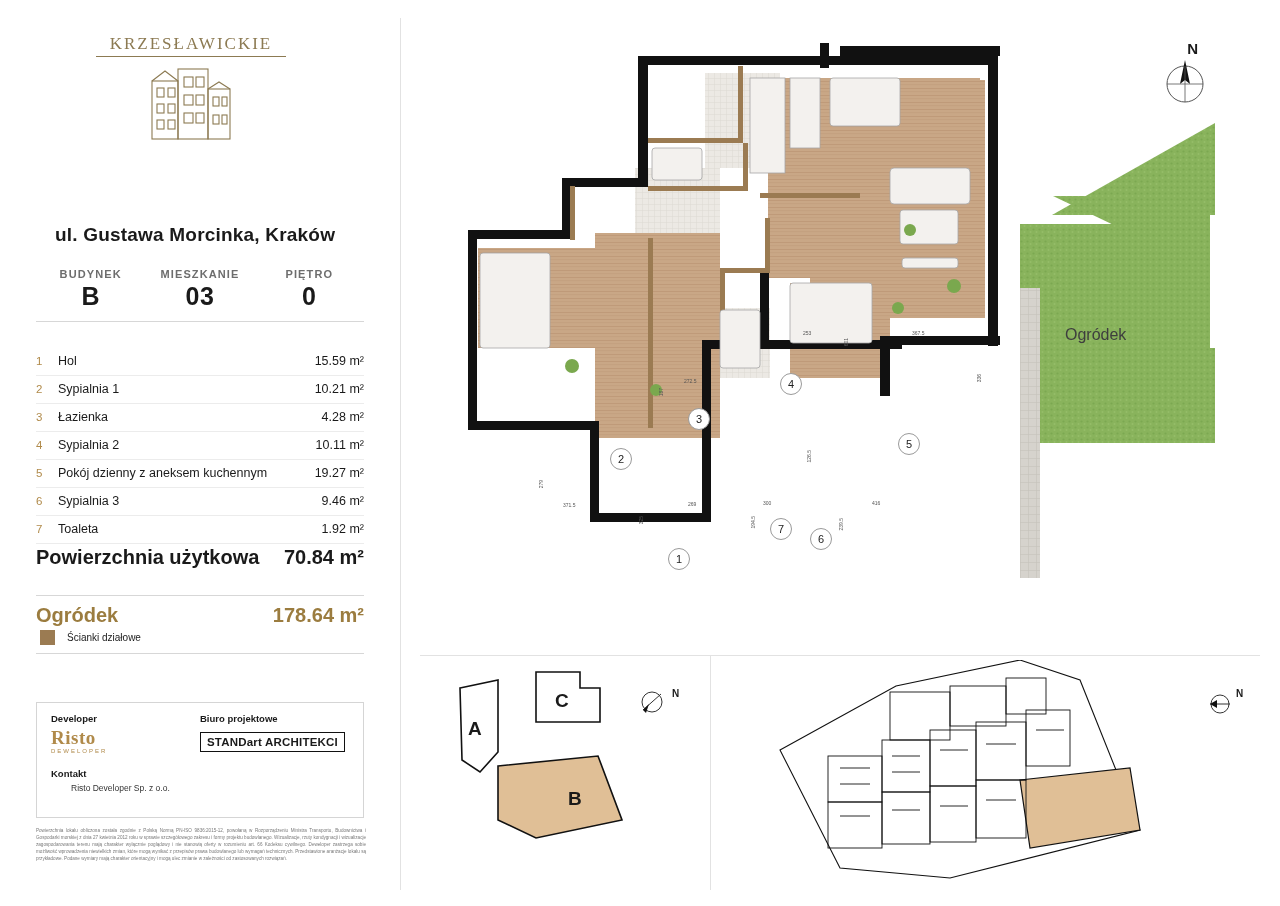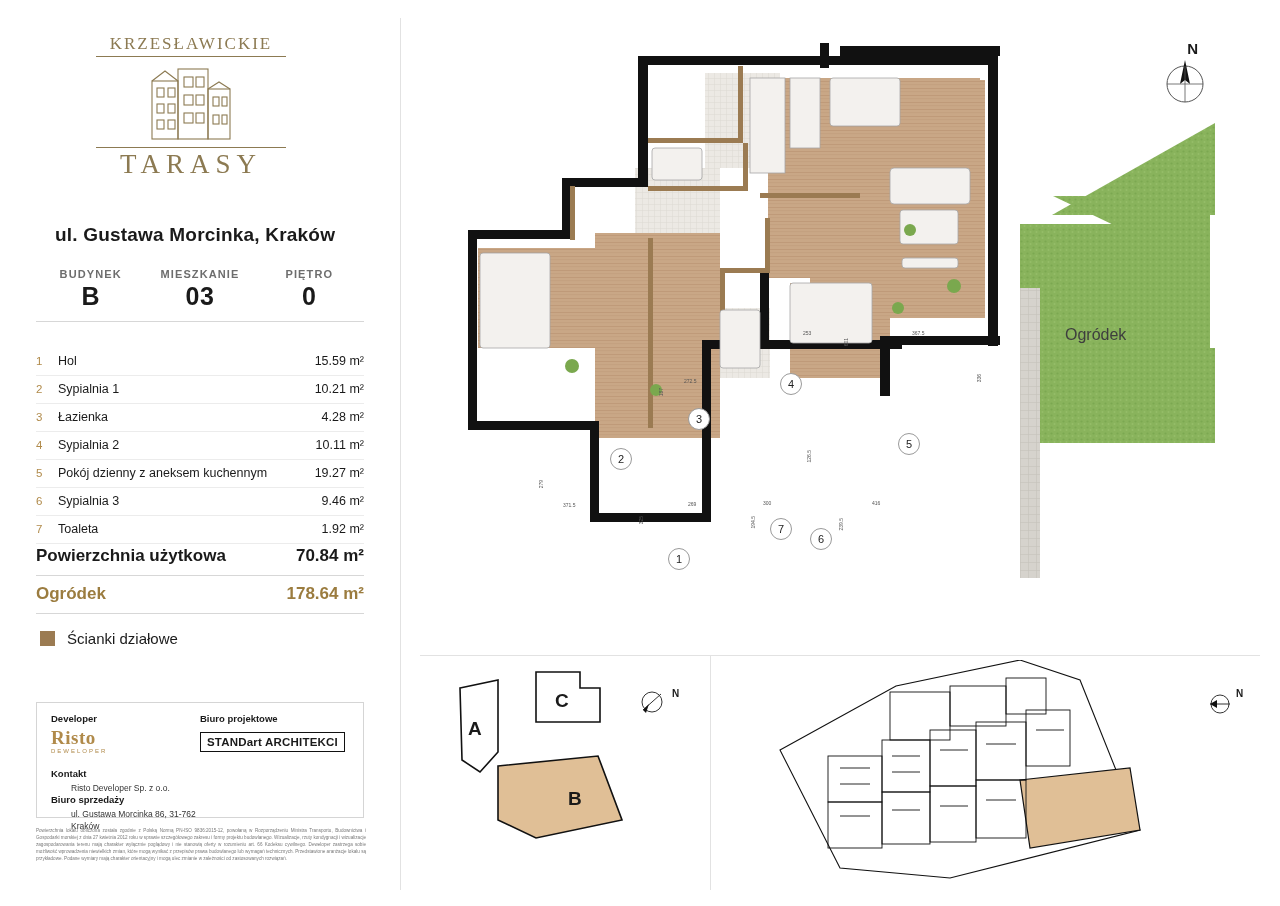--- a/index.html
+++ b/index.html
@@ -60,27 +60,27 @@
     display: flex; align-items: baseline;
     font-size: 12.5px; padding: 6px 0 7px 0;
     border-bottom: 1px solid #ececec;
   }
   .room .idx { width: 22px; color: #b08a4a; font-size: 11.5px; }
   .room .nm { flex: 1; }
   .room .ar { text-align: right; white-space: nowrap; }
 
   .totals { position: absolute; left: 36px; top: 538px; width: 328px; }
   .total-row {
-    display: flex; align-items: baseline; font-size: 17px; font-weight: bold;
-    padding: 8px 0 9px 0; border-bottom: 1px solid #d7d7d7;
+    display: flex; align-items: baseline; font-size: 20px; font-weight: bold;
+    padding: 8px 0 26px 0; border-bottom: 1px solid #d7d7d7;
   }
   .total-row .nm { flex: 1; }
   .total-row.accent .nm, .total-row.accent .ar { color: #9b7c3f; }
 
-  .legend { position: absolute; left: 40px; top: 630px; width: 330px; font-size: 15px; }
+  .legend { position: absolute; left: 40px; top: 630px; width: 330px; font-size: 10px; }
   .legend-item { display: flex; align-items: center; margin-bottom: 12px; }
   .sw { width: 15px; height: 15px; margin-right: 12px; flex: none; }
   .sw.brown { background: #9b7b52; }
   .sw.black { background: #111111; }
 
   .credits {
     position: absolute; left: 36px; top: 702px; width: 328px; height: 116px;
     border: 1px solid #d5d5d5; padding: 10px 14px;
   }
   .cred-grid { display: flex; }
@@ -161,21 +161,20 @@
             <rect x="80" y="52" width="8" height="10"></rect>
             <rect x="97" y="36" width="6" height="9"></rect>
             <rect x="106" y="36" width="5" height="9"></rect>
             <rect x="97" y="54" width="6" height="9"></rect>
             <rect x="106" y="54" width="5" height="9"></rect>
             <path d="M36 20 L49 10 L62 20"></path>
             <path d="M92 28 L103 21 L114 28"></path>
           </g>
         </svg>
       </div>
-      <div class="logo-sub">TARASY</div>
     </div>
 
     <div class="address">ul. Gustawa Morcinka, Kraków</div>
 
     <div class="meta-table">
       <div class="meta-row">
         <div class="meta-cell">
           <div class="meta-label">BUDYNEK</div>
           <div class="meta-value">B</div>
         </div>
@@ -256,28 +255,24 @@
             <div class="risto-sub">DEWELOPER</div>
           </div>
         </div>
         <div class="cred-col">
           <div class="cred-h">Biuro projektowe</div>
           <div class="standart" style="margin-top:4px;">
             <span class="d">STAND</span><span>art ARCHITEKCI</span>
           </div>
         </div>
       </div>
-      <div class="cred-grid" style="margin-top:12px;flex-direction:column;">
+      <div class="cred-grid" style="margin-top:12px;">
         <div class="cred-col">
           <div class="cred-h">Kontakt</div>
           <div class="cred-t">Risto Developer Sp. z o.o.</div>
-        </div>
-        <div class="cred-col">
-          <div class="cred-h">Biuro sprzedaży</div>
-          <div class="cred-t">ul. Gustawa Morcinka 86, 31-762 Kraków</div>
         </div>
       </div>
     </div>
 
     <div class="fineprint">Powierzchnia lokalu obliczona została zgodnie z Polską Normą PN-ISO 9836:2015-12, powołaną w Rozporządzeniu Ministra Transportu, Budownictwa i Gospodarki morskiej z dnia 27 kwietnia 2012 roku w sprawie szczegółowego zakresu i formy projektu budowlanego. Wizualizacje, rzuty kondygnacji i wizualizacje zagospodarowania terenu mają charakter wyłącznie poglądowy i nie stanowią oferty w rozumieniu art. 66 Kodeksu cywilnego. Deweloper zastrzega sobie możliwość wprowadzenia niewielkich zmian, które mogą wynikać z przepisów prawa budowlanego lub wymagań technicznych. Przedstawione aranżacje lokalu są przykładowe. Podane wymiary mają charakter orientacyjny i mogą ulec zmianie w zależności od zastosowanych rozwiązań.</div>
   </div>
 
   <div class="vline"></div>
   <div class="hline"></div>
   <div class="vline2"></div>

